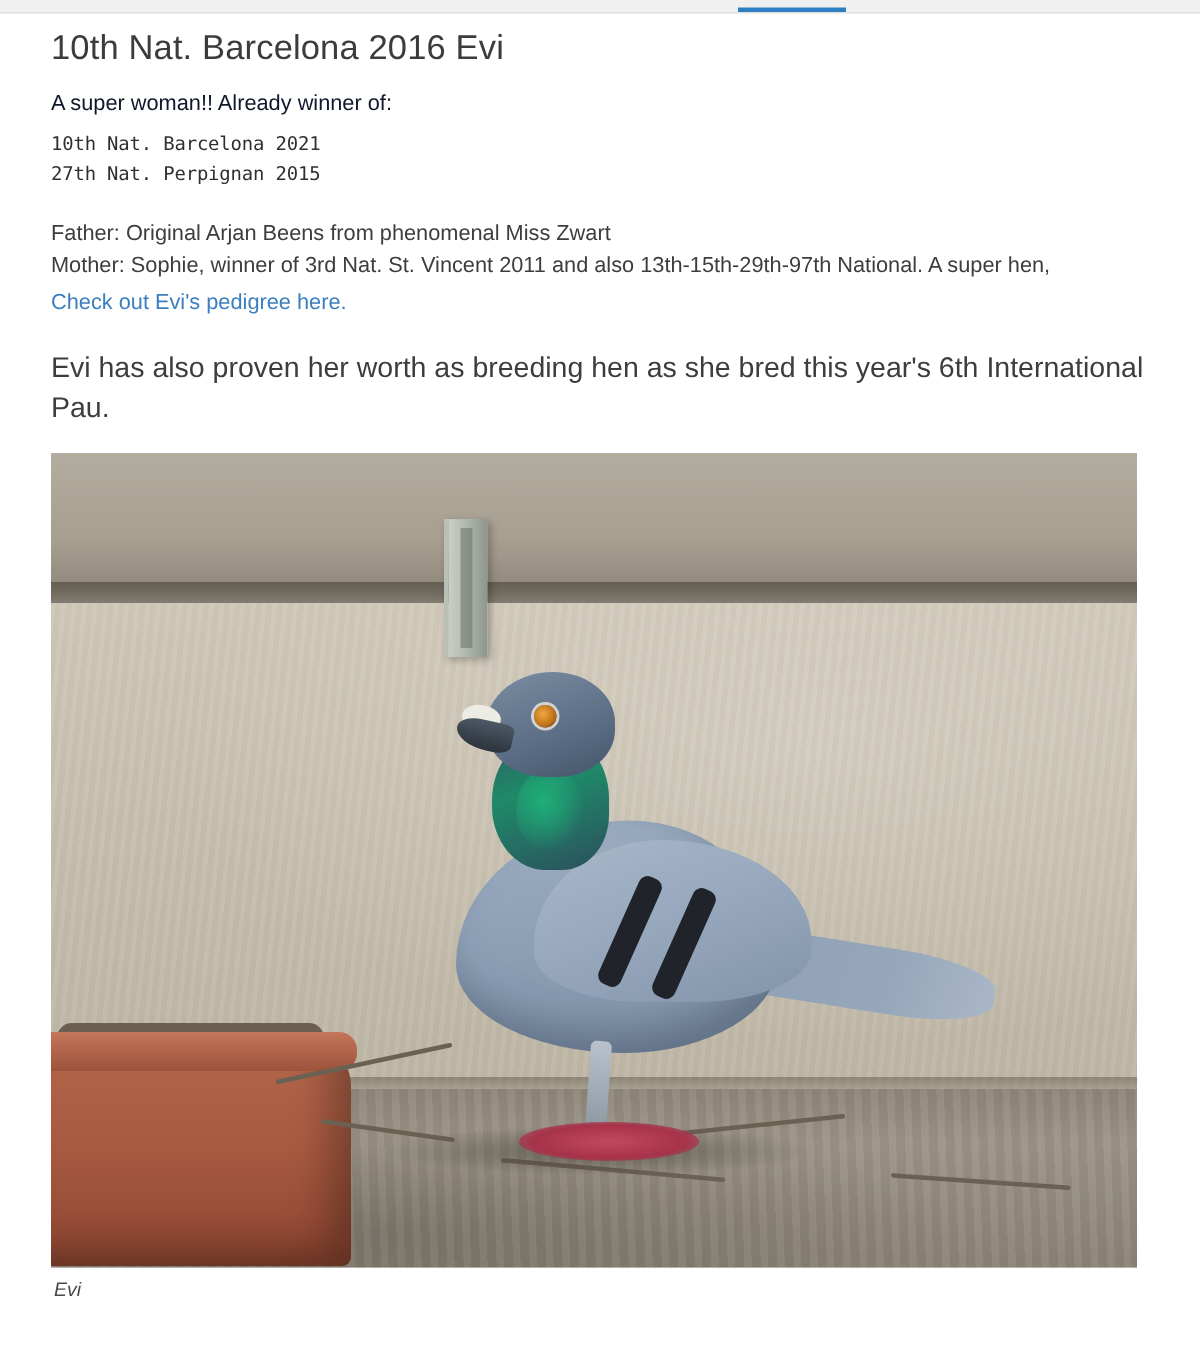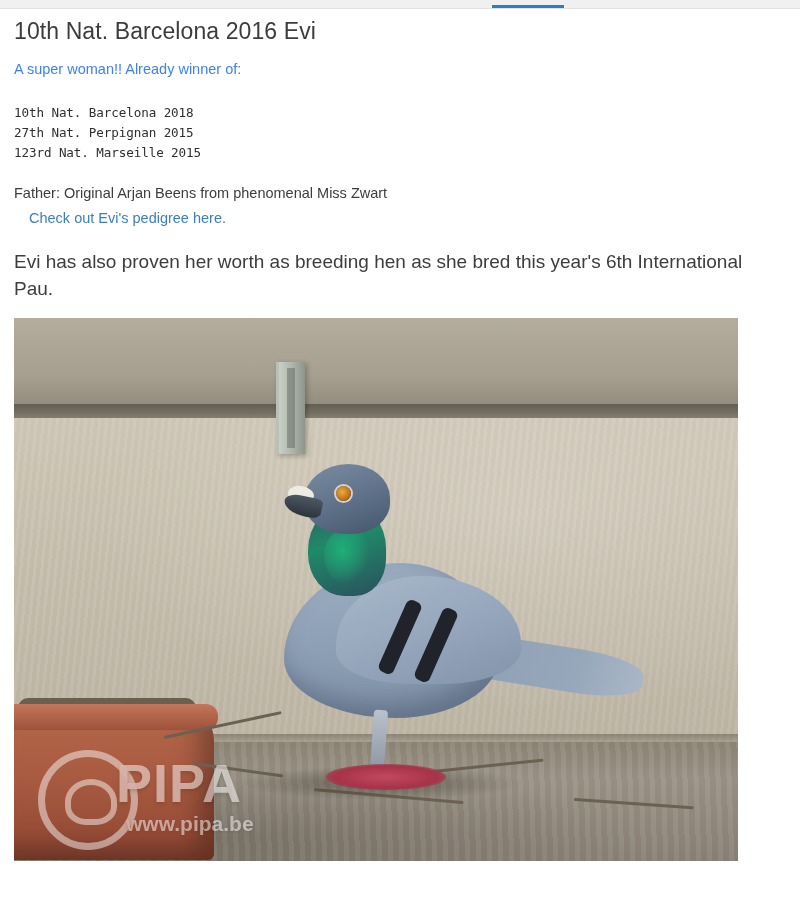--- a/index.html
+++ b/index.html
@@ -31,33 +31,33 @@
     height: 3px;
     background: #2e7ec4;
   }
   .page {
     position: absolute;
     top: 8px;
     left: 0;
     width: 800px;
   }
   .content {
-    padding: 6px 26px 0 14px;
+    padding: 6px 26px 0 34px;
   }
   h1.article-title {
     font-size: 23px;
     font-weight: normal;
     color: #3c3c3c;
     margin: 4px 0 14px 0;
     letter-spacing: 0.1px;
   }
   p.lead {
     font-size: 14.5px;
-    color: #3b82f6;
-    margin: 0 0 24px 0;
+    color: #0f172a;
+    margin: 0 0 7px 0;
     line-height: 1.4;
   }
   .palmares {
     font-family: "DejaVu Sans Mono", monospace;
     font-size: 12.6px;
     color: #2f2f2f;
     line-height: 1.58;
     margin: 0 0 20px 0;
     letter-spacing: -0.1px;
   }
@@ -68,21 +68,21 @@
     margin: 0 0 4px 0;
   }
   .parents .line {
     display: block;
   }
   a.pedigree-link {
     display: inline-block;
     font-size: 14.5px;
     color: #3a7fbf;
     text-decoration: none;
-    margin: 2px 0 0 15px;
+    margin: 2px 0 0 0;
   }
   p.closing {
     font-size: 19px;
     color: #3d3d3d;
     margin: 22px 0 16px 0;
     line-height: 1.4;
   }
   .figure {
     margin: 0;
     width: 724px;
@@ -286,27 +286,27 @@
 </div>
 
 <div class="page">
   <div class="content">
 
     <h1 class="article-title">10th Nat. Barcelona 2016 Evi</h1>
 
     <p class="lead">A super woman!! Already winner of:</p>
 
     <div class="palmares">
-      <div>10th Nat. Barcelona 2018</div>
+      <div>10th Nat. Barcelona 2021</div>
       <div>27th Nat. Perpignan 2015</div>
-      <div>123rd Nat. Marseille 2015</div>
     </div>
 
     <div class="parents">
       <span class="line">Father: Original Arjan Beens from phenomenal Miss Zwart</span>
+      <span class="line">Mother: Sophie, winner of 3rd Nat. St. Vincent 2011 and also 13th-15th-29th-97th National. A super hen,</span>
     </div>
 
     <a class="pedigree-link" href="#">Check out Evi's pedigree here.</a>
 
     <p class="closing">Evi has also proven her worth as breeding hen as she bred this year's 6th International Pau.</p>
 
     <figure class="figure">
       <div class="photo">
         <div class="wall-upper"></div>
         <div class="ceiling-shadow"></div>
@@ -338,22 +338,18 @@
           <div class="neck"></div>
           <div class="neck-sheen"></div>
           <div class="head"></div>
           <div class="cere"></div>
           <div class="beak"></div>
           <div class="eye"></div>
           <div class="leg"></div>
           <div class="feet"></div>
         </div>
 
-        <div class="watermark">
-          <div class="wm-ring"></div>
-          <div class="wm-text">PIPA</div>
-          <div class="wm-sub">www.pipa.be</div>
-        </div>
       </div>
+      <figcaption class="caption">Evi</figcaption>
     </figure>
 
   </div>
 </div>
 
 </body></html>

